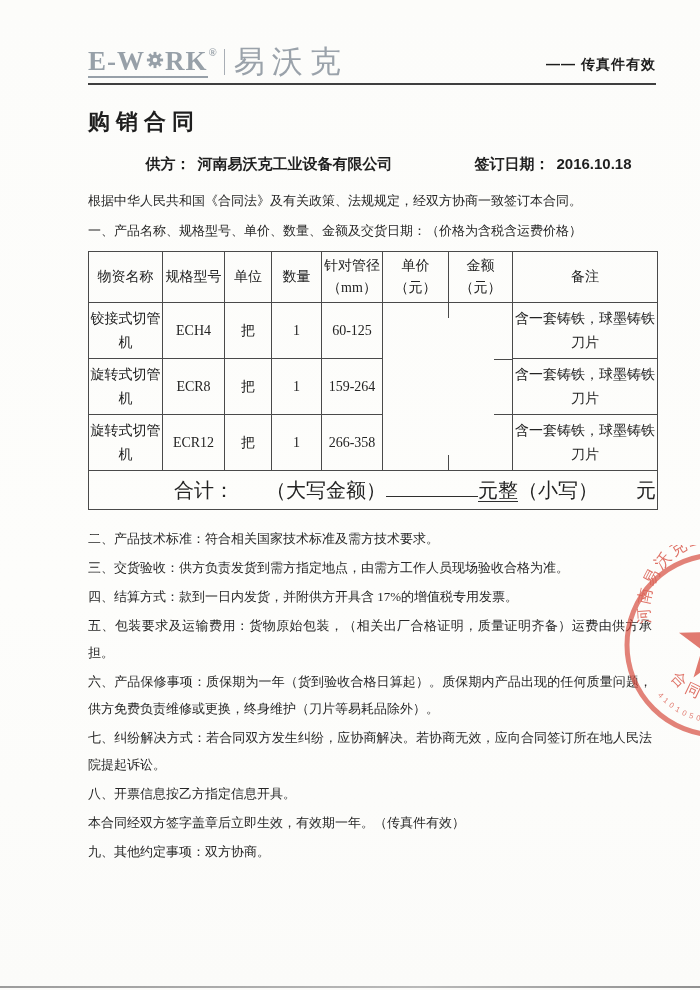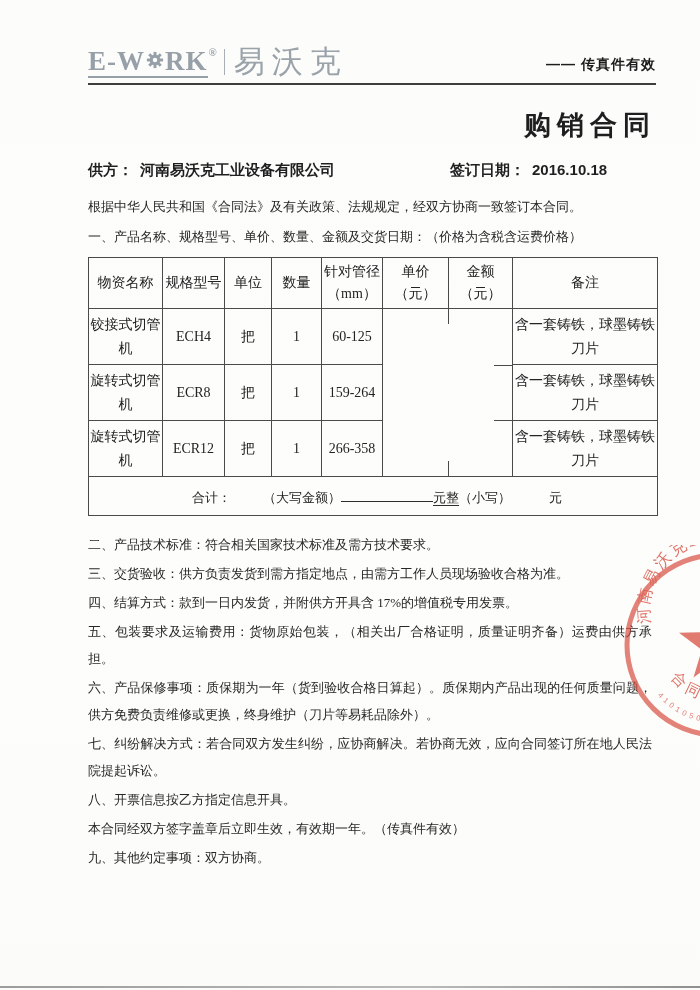--- a/index.html
+++ b/index.html
@@ -29,25 +29,25 @@
     font-family:"Liberation Serif",serif;font-weight:700;font-size:27px;
     letter-spacing:1px;border-bottom:2px solid #97a0a8;display:inline-flex;align-items:center;
   }
   .logo-latin svg{margin:0 1px 2px 1px;}
   .logo-reg{font-size:11px;vertical-align:top;position:relative;top:-10px;margin-left:1px;font-weight:700;}
   .logo-sep{display:inline-block;width:0;height:26px;border-left:1.5px solid #a8aeb5;margin:0 9px 0 7px;}
   .logo-cn{font-family:"Liberation Sans",sans-serif;font-size:31px;letter-spacing:7px;color:#9aa2aa;font-weight:500;}
   .tagline{font-family:"Liberation Sans",sans-serif;font-weight:700;font-size:14px;color:#1d1d1d;padding-bottom:4px;letter-spacing:1px;}
   
   .title{
-    text-align:right;margin:22px 0 16px 0;
-    font-size:27px;font-weight:700;letter-spacing:6px;color:#1e1e1e;
-  }
-  
-  .meta{margin-top:18px;font-family:"Liberation Sans",sans-serif;font-weight:600;font-size:15px;color:#1f1f1f;}
+    text-align:left;margin:22px 0 16px 0;
+    font-size:22px;font-weight:700;letter-spacing:6px;color:#1e1e1e;
+  }
+  
+  .meta{margin-top:18px;font-family:"Liberation Sans",sans-serif;font-weight:600;font-size:15px;color:#1f1f1f;text-align:center;}
   .meta-row{display:grid;grid-template-columns:362px 1fr;margin-bottom:12px;}
   .meta-row .lbl{margin-right:7px;}
   
   .para{font-size:13px;line-height:27px;margin:0 4px 2px 0;text-align:justify;color:#272727;}
   .intro{margin-top:13px;}
   .sec1{margin-top:3px;}
   
   table.items{
     border-collapse:collapse;table-layout:fixed;
     margin-top:7px;width:569px;
@@ -58,21 +58,21 @@
     text-align:center;vertical-align:middle;
     padding:0 1px;font-weight:400;
   }
   table.items th{height:50px;line-height:22px;}
   table.items td.datacell{height:55px;line-height:24px;}
   td.merged{position:relative;border-top:1px solid #4a4a4a;}
   td.merged .stub-v-top{position:absolute;left:50%;top:0;width:1px;height:15px;background:#4a4a4a;}
   td.merged .stub-v-bot{position:absolute;left:50%;bottom:0;width:1px;height:15px;background:#4a4a4a;}
   td.merged .stub-h-1{position:absolute;right:0;top:33.3%;width:18px;height:1px;background:#4a4a4a;}
   td.merged .stub-h-2{position:absolute;right:0;top:66.6%;width:18px;height:1px;background:#4a4a4a;}
-  tr.totalrow td{height:38px;text-align:center;padding-left:9px;font-size:13px;}
+  tr.totalrow td{height:38px;text-align:right;padding-left:9px;font-size:20px;}
   .tot-label{margin-right:32px;}
   .blankline{display:inline-block;width:92px;border-bottom:1px solid #2e2e2e;height:15px;}
   .u-mid{border-bottom:1px solid #2e2e2e;}
   .gap-sm{display:inline-block;width:38px;}
   
   .clauses{margin-top:15px;}
   .closing{margin-top:1px;}
   
   .stamp{position:absolute;left:617px;top:545px;width:200px;height:200px;opacity:.85;}
   .scan-edge{position:absolute;left:0;right:0;bottom:2px;height:2px;background:linear-gradient(90deg,#9c9c9c 0%,#b9b9b9 60%,#8f8f8f 100%);}

